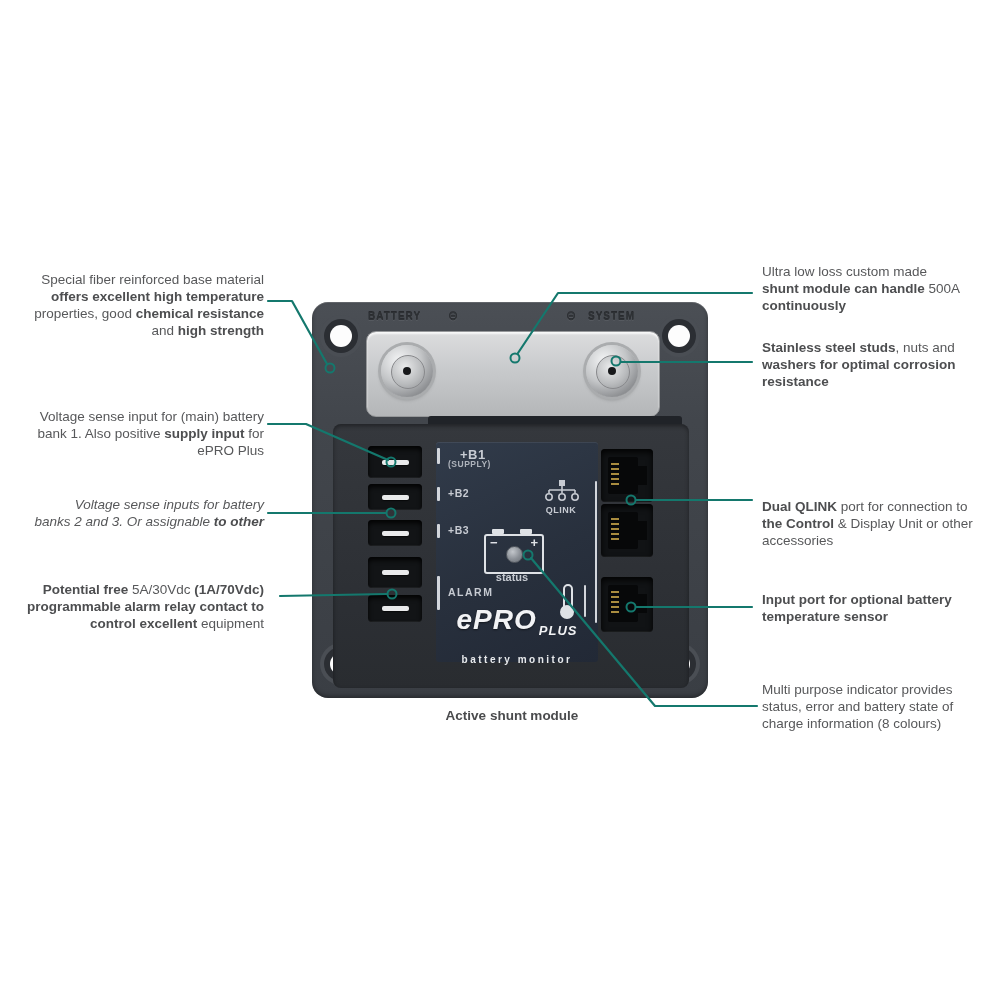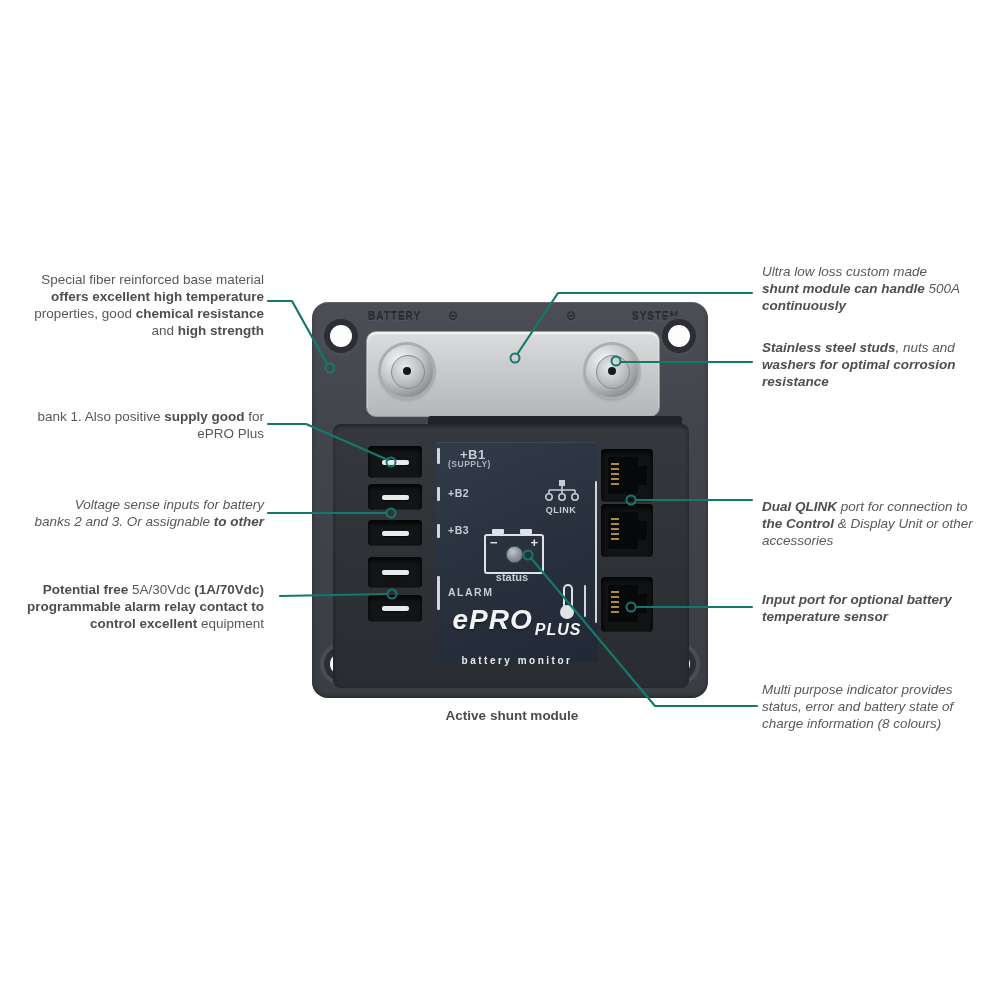--- a/index.html
+++ b/index.html
@@ -3,39 +3,39 @@
 <meta charset="utf-8">
 <style>
   html,body{margin:0;padding:0;background:#ffffff;}
   #canvas{position:relative;width:1000px;height:1000px;background:#ffffff;overflow:hidden;
           font-family:"Liberation Sans", sans-serif;}
 
   
   .ann{position:absolute;font-size:13.5px;line-height:17px;color:#57585a;}
   .ann .b{font-weight:bold;color:#4d4e50;}
   .ann-left{right:736px;text-align:right;width:260px;margin-top:8px;}
-  .ann-right{left:762px;text-align:left;width:235px;font-style:italic;}
+  .ann-right{left:762px;text-align:left;width:235px;}
   #ann-l1{top:263px;} #ann-l2{top:400px;} #ann-l3{top:488px;font-style:italic;} #ann-l4{top:573px;}
   #ann-r1{top:263px;} #ann-r2{top:339px;} #ann-r3{top:474px;margin-top:24px;} #ann-r4{top:591px;} #ann-r5{top:681px;}
 
   #caption{position:absolute;left:362px;top:708px;width:300px;text-align:center;
            font-size:13.5px;font-weight:bold;color:#4a4b4d;}
 
   
   #device-body{position:absolute;left:312px;top:302px;width:396px;height:396px;border-radius:16px;
     background:linear-gradient(180deg,#4b4f55 0%,#42464c 30%,#3a3e44 100%);
     box-shadow:inset 0 1px 0 rgba(255,255,255,.15), inset 0 -2px 4px rgba(0,0,0,.35);}
   .hole{position:absolute;width:22px;height:22px;border-radius:50%;background:#fdfdfd;
     box-shadow:0 0 0 6px #2b2e33, 0 0 0 10px #4a4e54;}
   #hole-tl{left:330px;top:325px;} #hole-tr{left:668px;top:325px;}
   #hole-bl{left:330px;top:653px;} #hole-br{left:668px;top:653px;}
 
   .emb{position:absolute;font-size:10px;font-weight:bold;letter-spacing:1px;color:#2e3135;
     text-shadow:0 -1px 0 rgba(0,0,0,.45),0 1px 0 rgba(255,255,255,.07);}
-  #emb-left{left:368px;top:311px;} #emb-right{left:588px;top:311px;margin-left:44px;}
+  #emb-left{left:368px;top:311px;} #emb-right{left:588px;top:311px;}
   .emb-icon{position:absolute;font-size:12px;color:#2e3135;
     text-shadow:0 -1px 0 rgba(0,0,0,.45),0 1px 0 rgba(255,255,255,.07);}
   #emb-icon-left{left:448px;top:309px;} #emb-icon-right{left:566px;top:309px;}
 
   #shunt-plate{position:absolute;left:366px;top:331px;width:292px;height:84px;border-radius:10px;
     background:linear-gradient(180deg,#dcddde 0%,#c8cacc 45%,#b4b6b8 100%);
     border:1px solid #96989a;box-shadow:inset 0 2px 2px rgba(255,255,255,.8);}
   .stud{position:absolute;width:52px;height:52px;border-radius:50%;
     background:radial-gradient(circle at 35% 30%,#f4f5f6 0%,#c3c5c7 45%,#8f9194 75%,#75777a 100%);
     box-shadow:0 0 0 3px #aaacae,0 2px 4px rgba(0,0,0,.35);}
@@ -89,21 +89,21 @@
     border:1px solid #575c63;}
 
   #thermo{position:absolute;left:560px;top:584px;width:16px;height:36px;}
   #thermo-stem{position:absolute;left:3px;top:0;width:6px;height:24px;border:2px solid #dfe2e6;
     border-radius:5px 5px 0 0;background:transparent;}
   #thermo-bulb{position:absolute;left:0;top:21px;width:14px;height:14px;border-radius:50%;background:#dfe2e6;}
 
   #logo{position:absolute;left:436px;top:604px;width:162px;text-align:center;color:#f2f3f5;}
   #logo-brand{font-size:28px;font-weight:bold;font-style:italic;letter-spacing:1px;
     text-shadow:0 1px 2px rgba(0,0,0,.5);}
-  #logo-suffix{font-size:16px;font-weight:bold;font-style:italic;vertical-align:-6px;margin-left:2px;letter-spacing:1px;}
+  #logo-suffix{font-size:13px;font-weight:bold;font-style:italic;vertical-align:-6px;margin-left:2px;letter-spacing:1px;}
   #logo-tagline{font-size:10px;font-weight:bold;letter-spacing:2.5px;margin-top:16px;color:#e8eaec;}
 
   .port{position:absolute;left:601px;width:52px;background:#111315;border-radius:4px;
     box-shadow:inset 0 3px 6px rgba(0,0,0,.9), inset 0 -1px 0 rgba(255,255,255,.05);}
   #port-1{top:449px;height:53px;} #port-2{top:504px;height:53px;} #port-3{top:577px;height:55px;}
   .port-opening{position:absolute;left:7px;top:8px;width:30px;height:37px;background:#070809;border-radius:2px;}
   .port-notch{position:absolute;left:37px;top:17px;width:9px;height:19px;background:#070809;}
   .port-pins{position:absolute;left:10px;top:14px;width:8px;height:24px;
     background:repeating-linear-gradient(180deg,#a98c3f 0 2px,#070809 2px 5px);}
 
@@ -216,21 +216,22 @@
     <div class="port-pins"></div>
   </div>
 
   <div class="ann ann-left" id="ann-l1">
       <div><span>Special fiber reinforced base material</span></div>
       <div><span class="b">offers excellent high temperature</span></div>
       <div><span>properties, good </span><span class="b">chemical resistance</span></div>
       <div><span>and </span><span class="b">high strength</span></div>
     </div>
   <div class="ann ann-left" id="ann-l2">
-      <div><span>bank 1. Also positive </span><span class="b">supply good</span><span> for</span></div>
+      <div><span>Voltage sense input for (main) battery</span></div>
+      <div><span>bank 1. Also positive </span><span class="b">supply input</span><span> for</span></div>
       <div><span>ePRO Plus</span></div>
     </div>
   <div class="ann ann-left" id="ann-l3">
       <div><span>Voltage sense inputs for battery</span></div>
       <div><span>banks 2 and 3. Or assignable </span><span class="b">to other</span></div>
     </div>
   <div class="ann ann-left" id="ann-l4">
       <div><span class="b">Potential free</span><span> 5A/30Vdc </span><span class="b">(1A/70Vdc)</span></div>
       <div><span class="b">programmable alarm relay contact to</span></div>
       <div><span class="b">control excellent </span><span>equipment</span></div>

